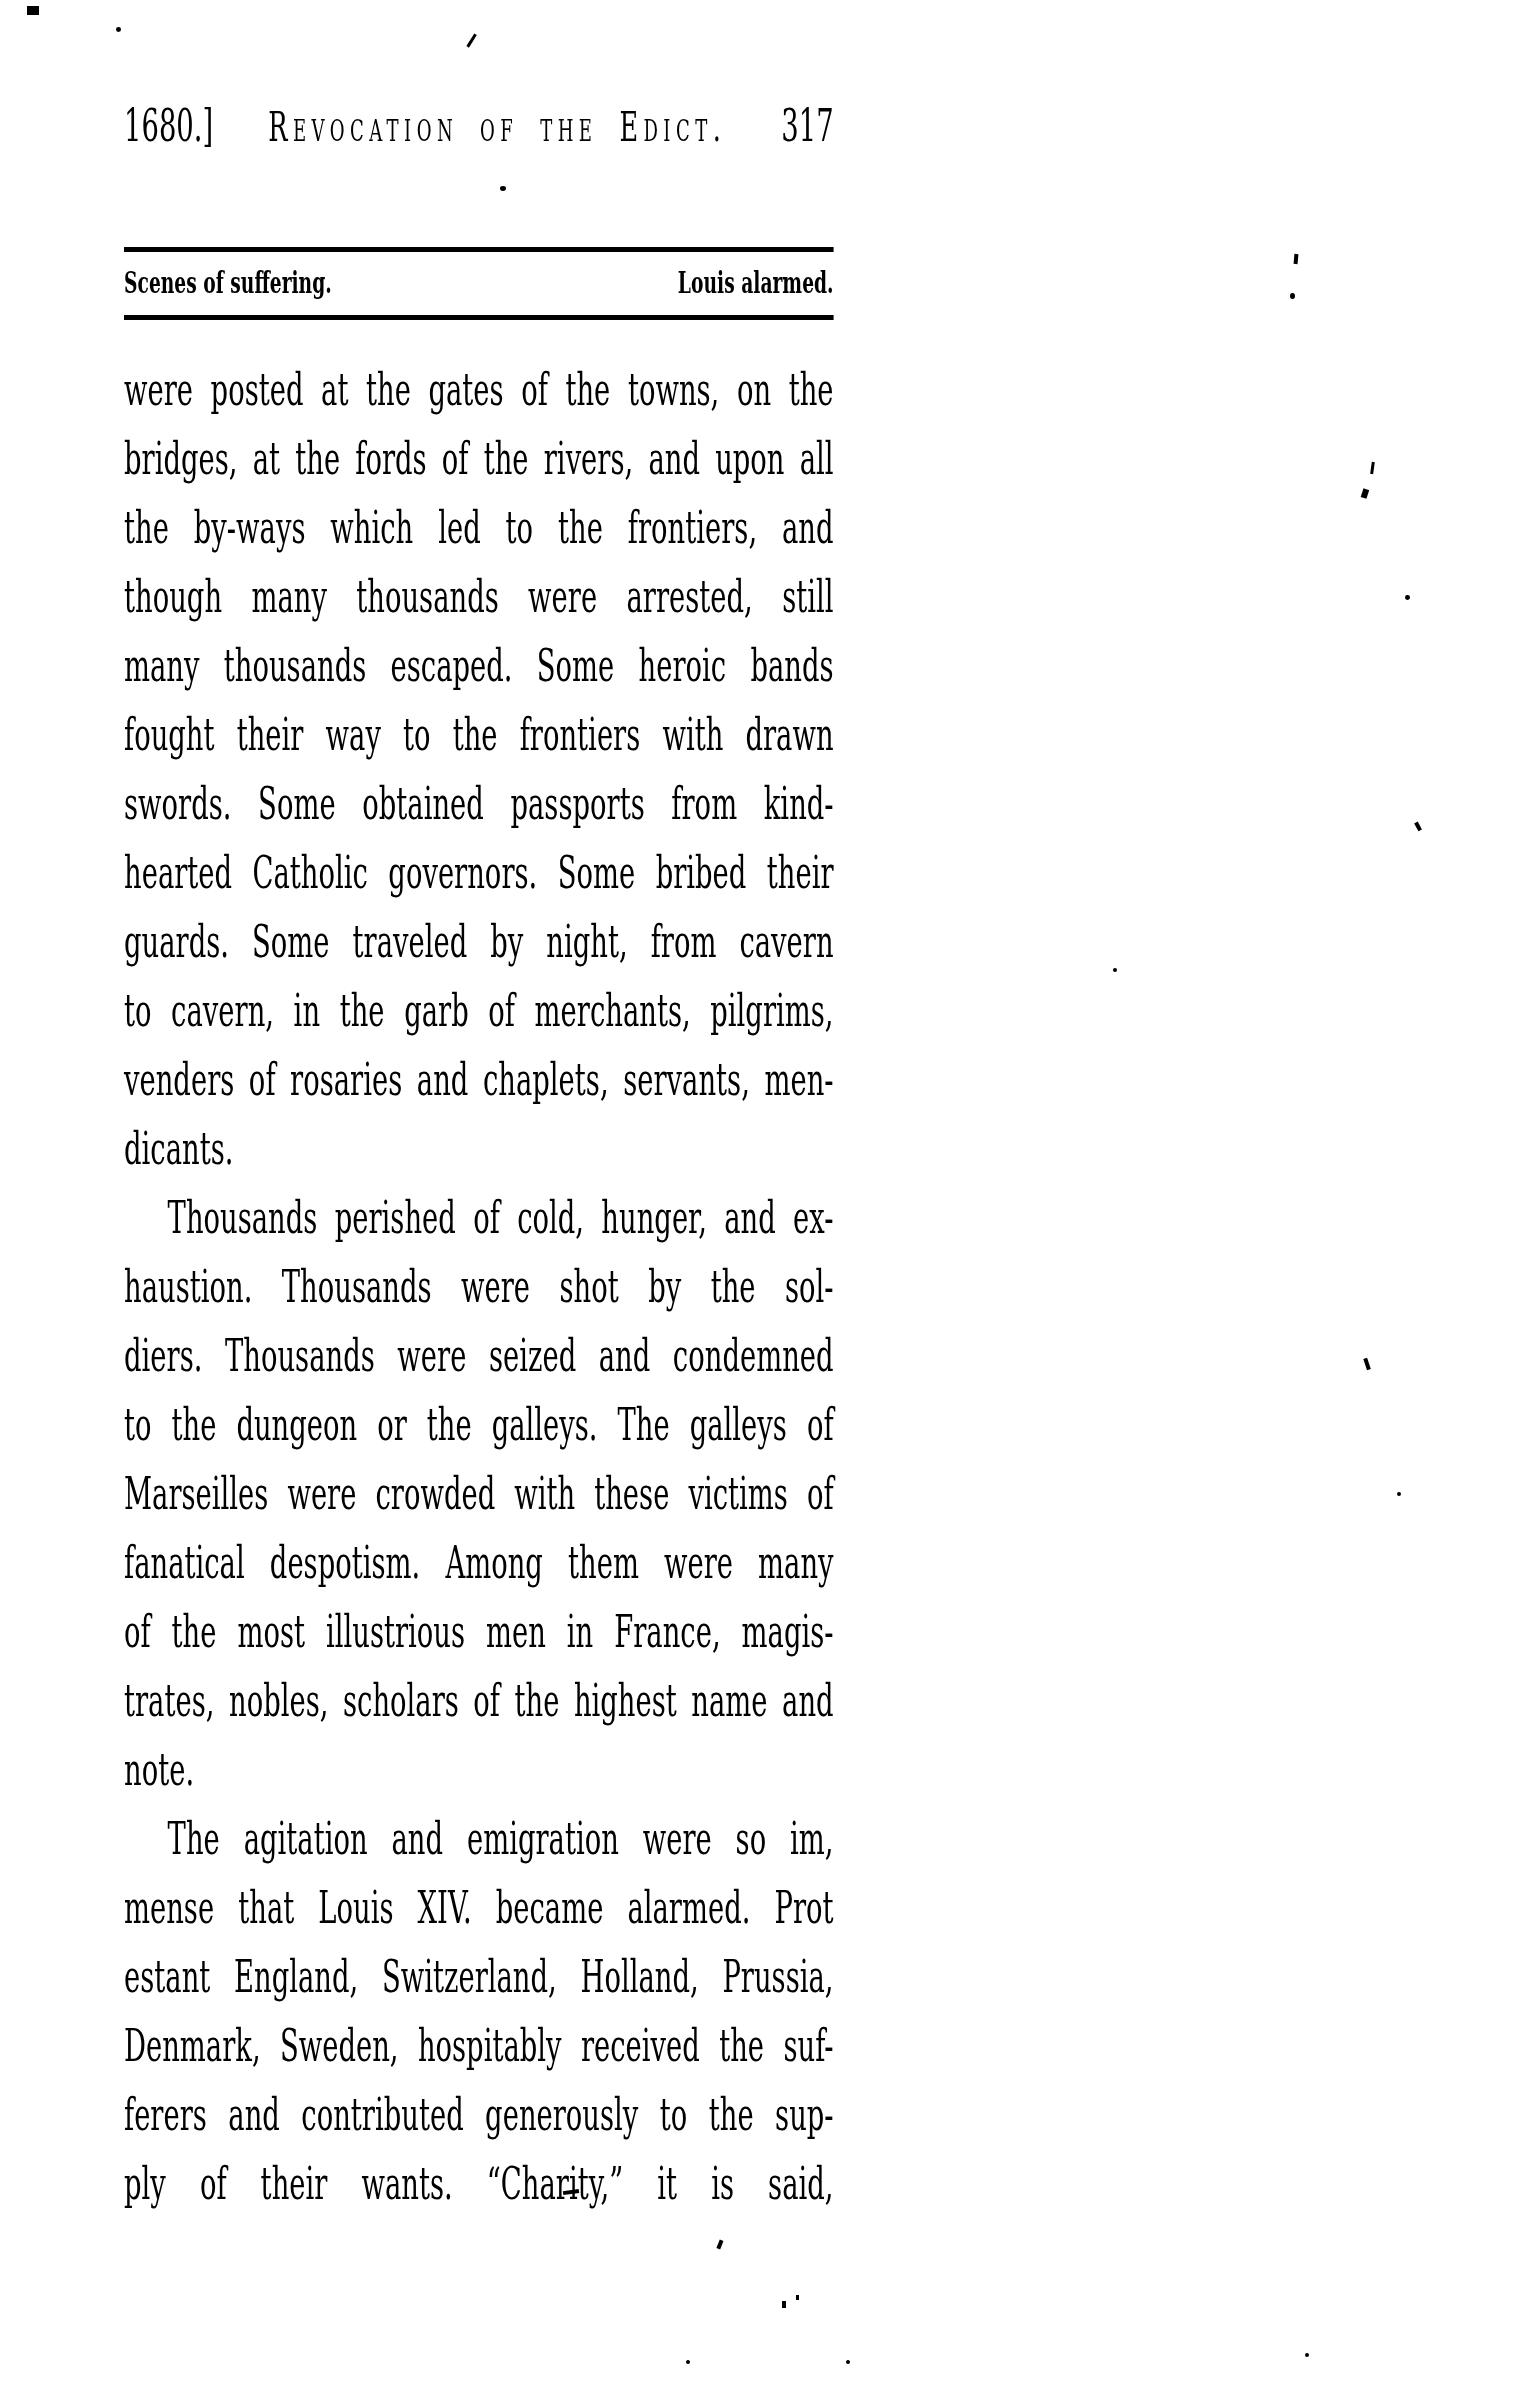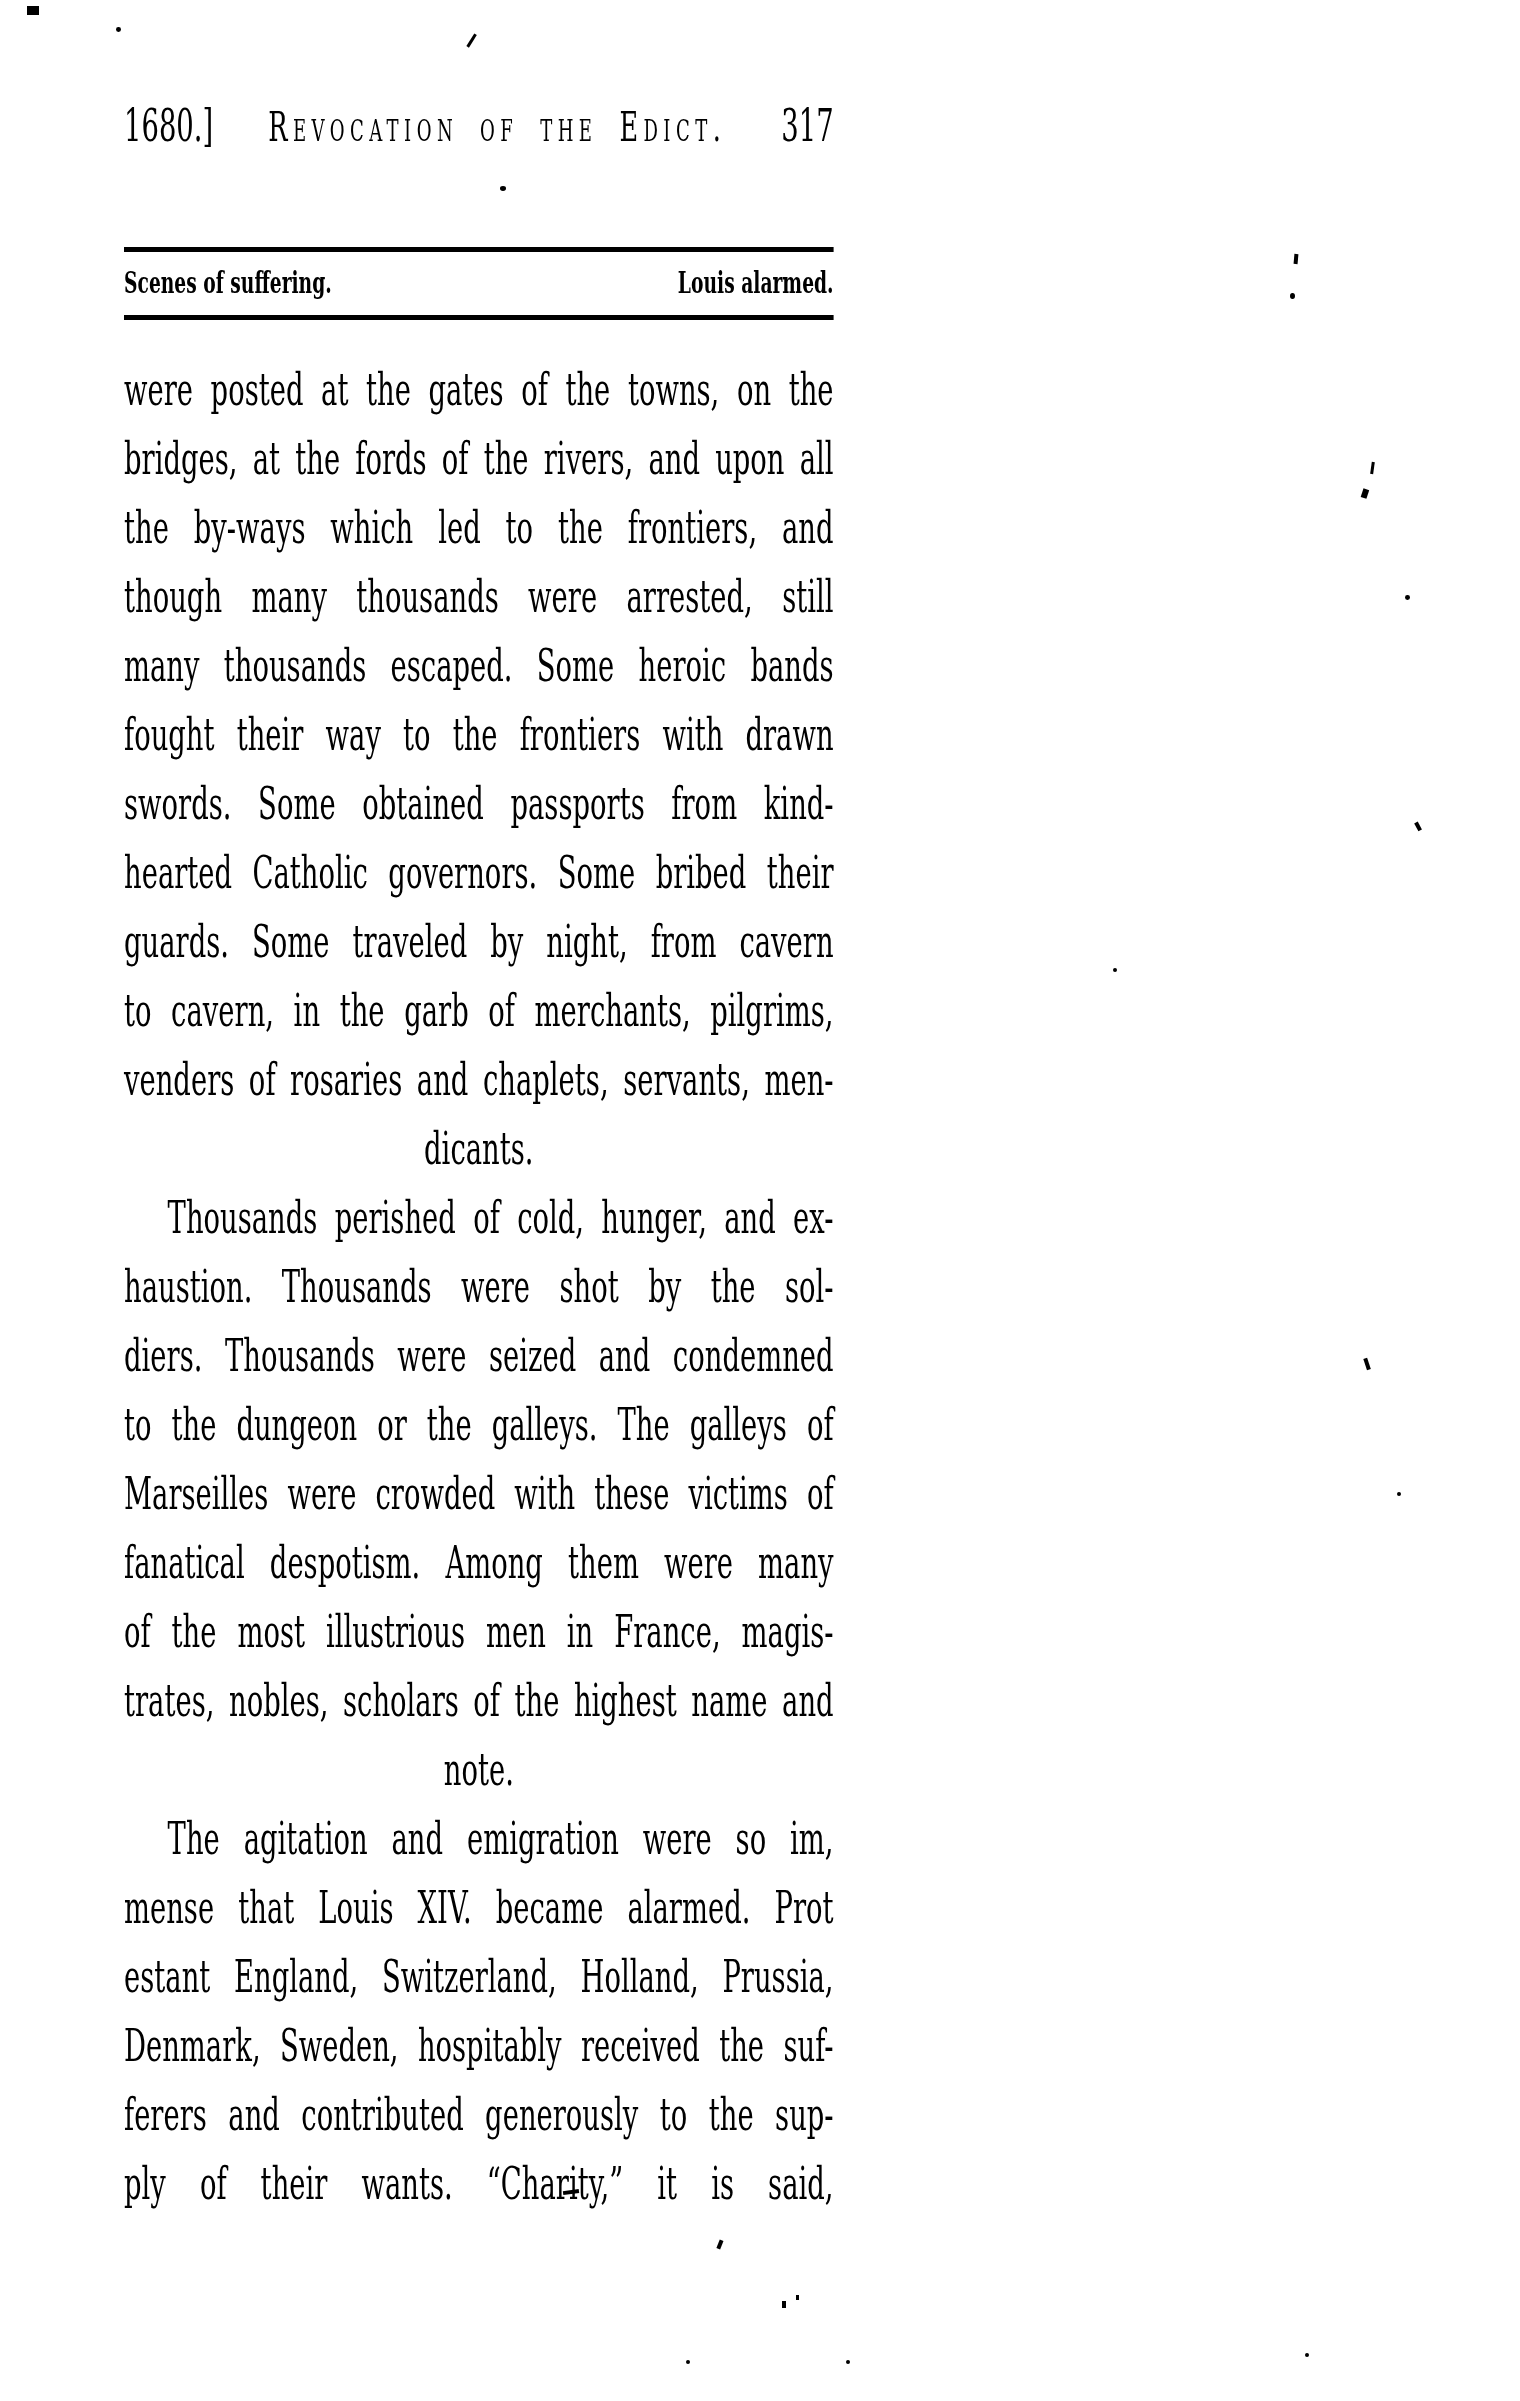--- a/index.html
+++ b/index.html
@@ -7,21 +7,20 @@
     width:1521px;height:2401px;
     background:#e8e8e8;
     font-family:"DejaVu Serif", serif;
   }
   .page{
     position:relative;
     width:1521px;height:2401px;
     background:#ffffff;
     overflow:hidden;
     color:#000;
-    text-align:center;
   }
   
   .column{
     position:absolute;
     left:124px;top:87px;
     width:1139px;height:2240px;
     transform:scaleX(0.623);
     transform-origin:0 0;
   }
   .header{

